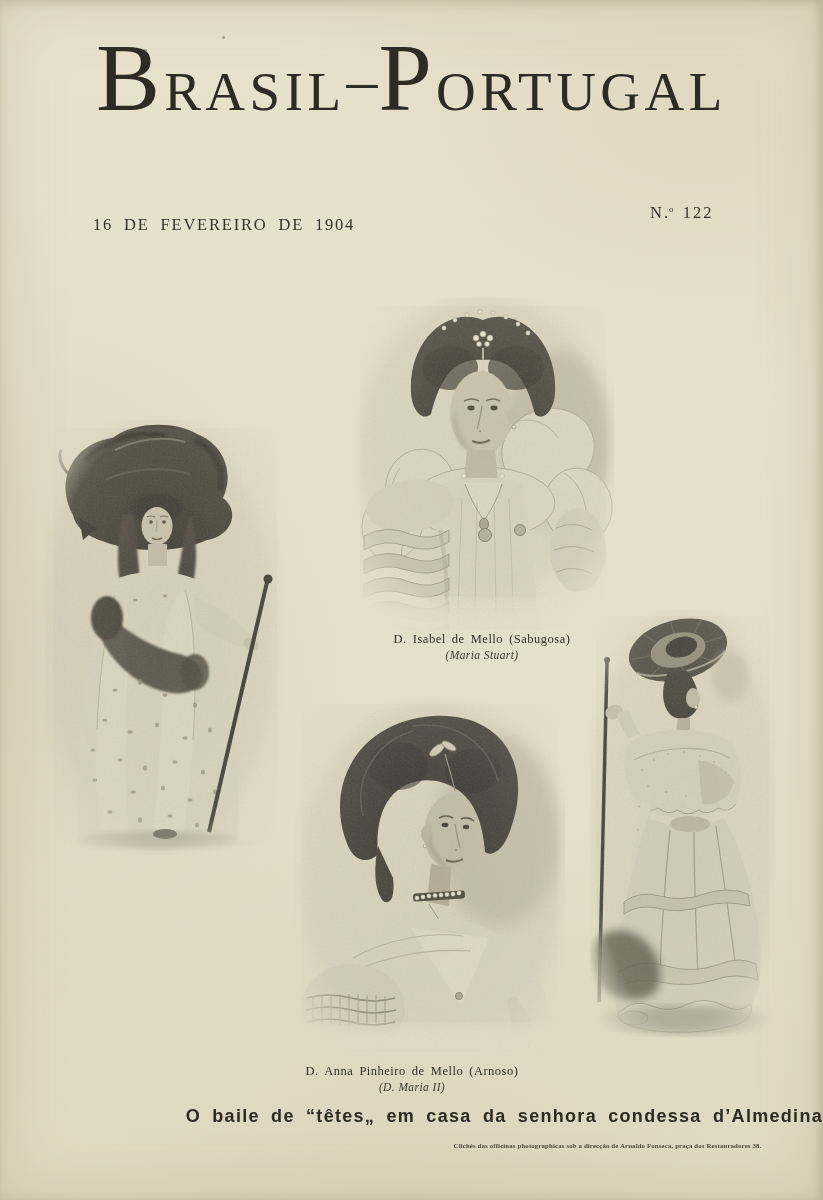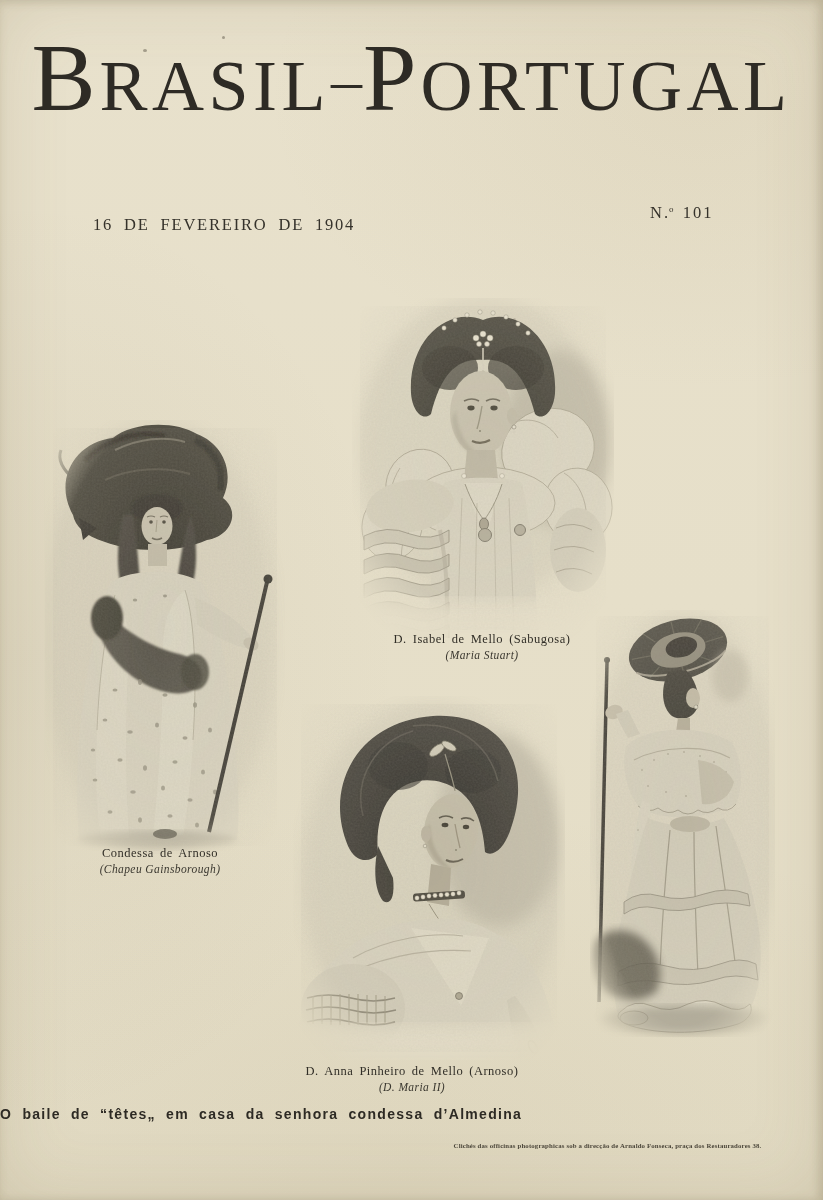--- a/index.html
+++ b/index.html
@@ -14,56 +14,56 @@
     font-family:"Liberation Serif", serif;
     color:#33302a;
   }
   .speck{position:absolute;background:#6b6556;border-radius:50%;opacity:.55;}
   .speck.s1{left:143px;top:49px;width:4px;height:3px;}
   .speck.s2{left:222px;top:36px;width:3px;height:3px;}
   .speck.s3{left:513px;top:318px;width:3px;height:3px;opacity:.4;}
 
   .masthead{position:absolute;left:0;right:0;top:30px;text-align:center;color:#2e2b25;white-space:nowrap;}
   .masthead .m-cap{font-size:96px;line-height:1;letter-spacing:4px;}
-  .masthead .m-rest{font-size:72px;letter-spacing:4.5px;text-align:center;}
+  .masthead .m-rest{font-size:55px;letter-spacing:4.5px;text-align:center;}
   .masthead .m-dash{font-size:62px;letter-spacing:0;vertical-align:0.14em;margin:0 1px;}
 
   .issue-date{position:absolute;left:93px;top:202px;font-size:16.5px;letter-spacing:1.8px;word-spacing:5px;color:#35322b;margin-top:13px;}
   .issue-number{position:absolute;left:650px;top:203px;font-size:16.5px;letter-spacing:2px;color:#35322b;}
   .issue-number .sup{font-size:9px;position:relative;top:-6px;left:-1px;}
 
   .photo{position:absolute;}
   .photo svg{display:block;width:100%;height:100%;}
 
   .caption{position:absolute;text-align:center;color:#312e27;}
   .caption .subject{font-weight:normal;font-size:12.5px;letter-spacing:.5px;word-spacing:2.5px;line-height:15px;}
   .caption .costume{font-style:italic;font-size:11.5px;letter-spacing:.4px;line-height:14px;margin-top:1px;color:#3a372f;text-align:center;}
 
-  .headline{position:absolute;left:0;right:0;top:1106px;text-align:left;
-    font-family:"Liberation Sans", sans-serif;font-weight:bold;font-size:14px;
+  .headline{position:absolute;left:0;right:0;top:1106px;text-align:right;
+    font-family:"Liberation Sans", sans-serif;font-weight:bold;font-size:18px;
     letter-spacing:1.3px;word-spacing:5px;color:#2d2a24;}
 
   .credit{position:absolute;left:415px;top:1142px;width:385px;text-align:center;
     font-weight:bold;font-size:6.8px;letter-spacing:.15px;color:#4c473b;}
 </style>
 </head>
 <body>
 
 <div class="page">
 
   <div class="speck s1"></div>
   <div class="speck s2"></div>
   <div class="speck s3"></div>
 
   <div class="masthead">
     <span class="m-cap">B</span><span class="m-rest">RASIL</span><span class="m-dash">–</span><span class="m-cap">P</span><span class="m-rest">ORTUGAL</span>
   </div>
 
   <div class="issue-date">16 DE FEVEREIRO DE 1904</div>
-  <div class="issue-number"><span>N.</span><span class="sup">o</span> <span>101</span></div>
+  <div class="issue-number"><span>N.</span><span class="sup">o</span> <span>122</span></div>
 
   <div class="photo" style="left:352px;top:298px;width:262px;height:340px;">
     <svg viewBox="0 0 262 340">
       <defs>
         <radialGradient id="is-v" cx="50%" cy="46%" r="64%">
           <stop offset="0" stop-color="#fff"></stop>
             <stop offset="0.72" stop-color="#fff" stop-opacity="0.85"></stop>
             <stop offset="1" stop-color="#fff" stop-opacity="0"></stop>
         </radialGradient>
         <mask id="is-m">
@@ -274,24 +274,20 @@
         <ellipse cx="206" cy="224" rx="8" ry="6" transform="rotate(30 206 224)" fill="#c6bfab"></ellipse>
         <line x1="222" y1="162" x2="164" y2="412" stroke="#302d27" stroke-width="4"></line>
         <circle cx="223" cy="159" r="4.5" fill="#2b2923"></circle>
 
         <ellipse cx="112" cy="420" rx="80" ry="9" fill="#9b9584" opacity="0.5" filter="url(#ar-b3)"></ellipse>
         <ellipse cx="120" cy="414" rx="12" ry="5" fill="#555146" opacity="0.8"></ellipse>
         <rect x="8" y="8" width="224" height="418" filter="url(#ar-g)" opacity="0.33"></rect>
       </g>
     </svg>
   </div>
-  <div class="caption" style="left:50px;top:846px;width:220px;">
-    <div class="subject">Condessa de Arnoso</div>
-    <div class="costume">(Chapeu Gainsborough)</div>
-  </div>
 
   <div class="photo" style="left:293px;top:696px;width:272px;height:364px;">
     <svg viewBox="0 0 272 364">
       <defs>
         <radialGradient id="an-v" cx="50%" cy="47%" r="65%">
           <stop offset="0" stop-color="#fff"></stop>
             <stop offset="0.72" stop-color="#fff" stop-opacity="0.85"></stop>
             <stop offset="1" stop-color="#fff" stop-opacity="0"></stop>
         </radialGradient>
         <mask id="an-m">

